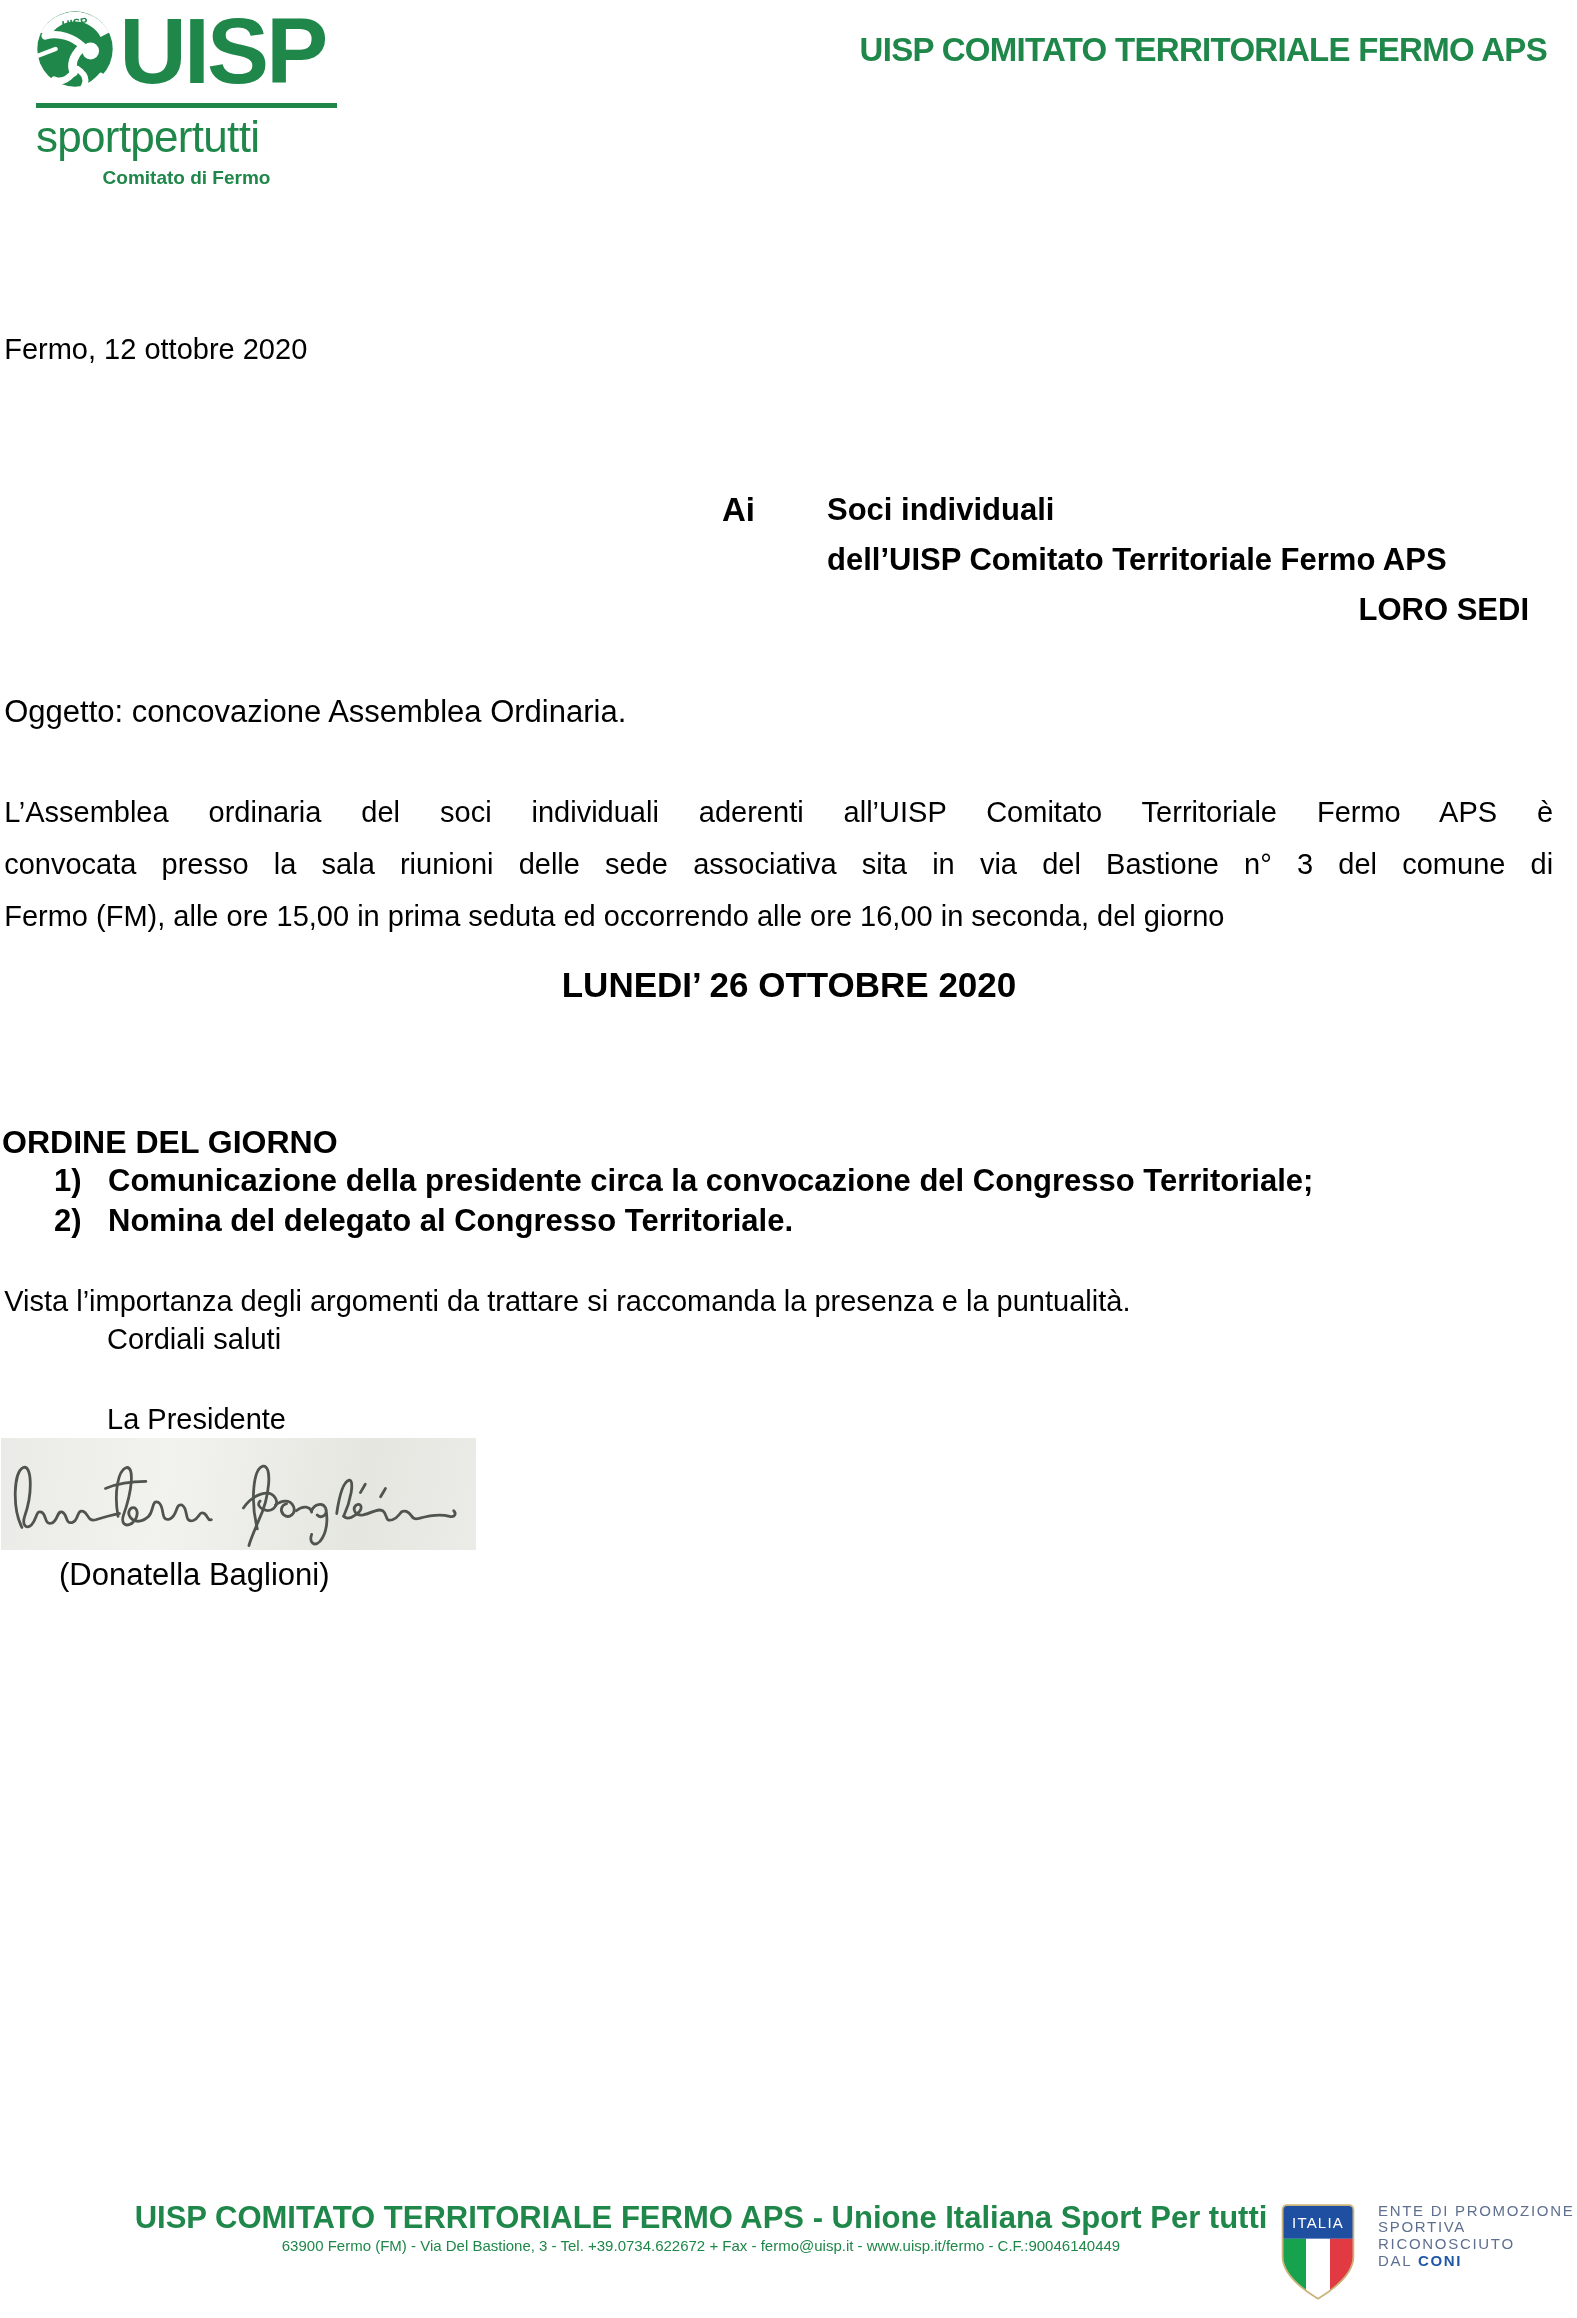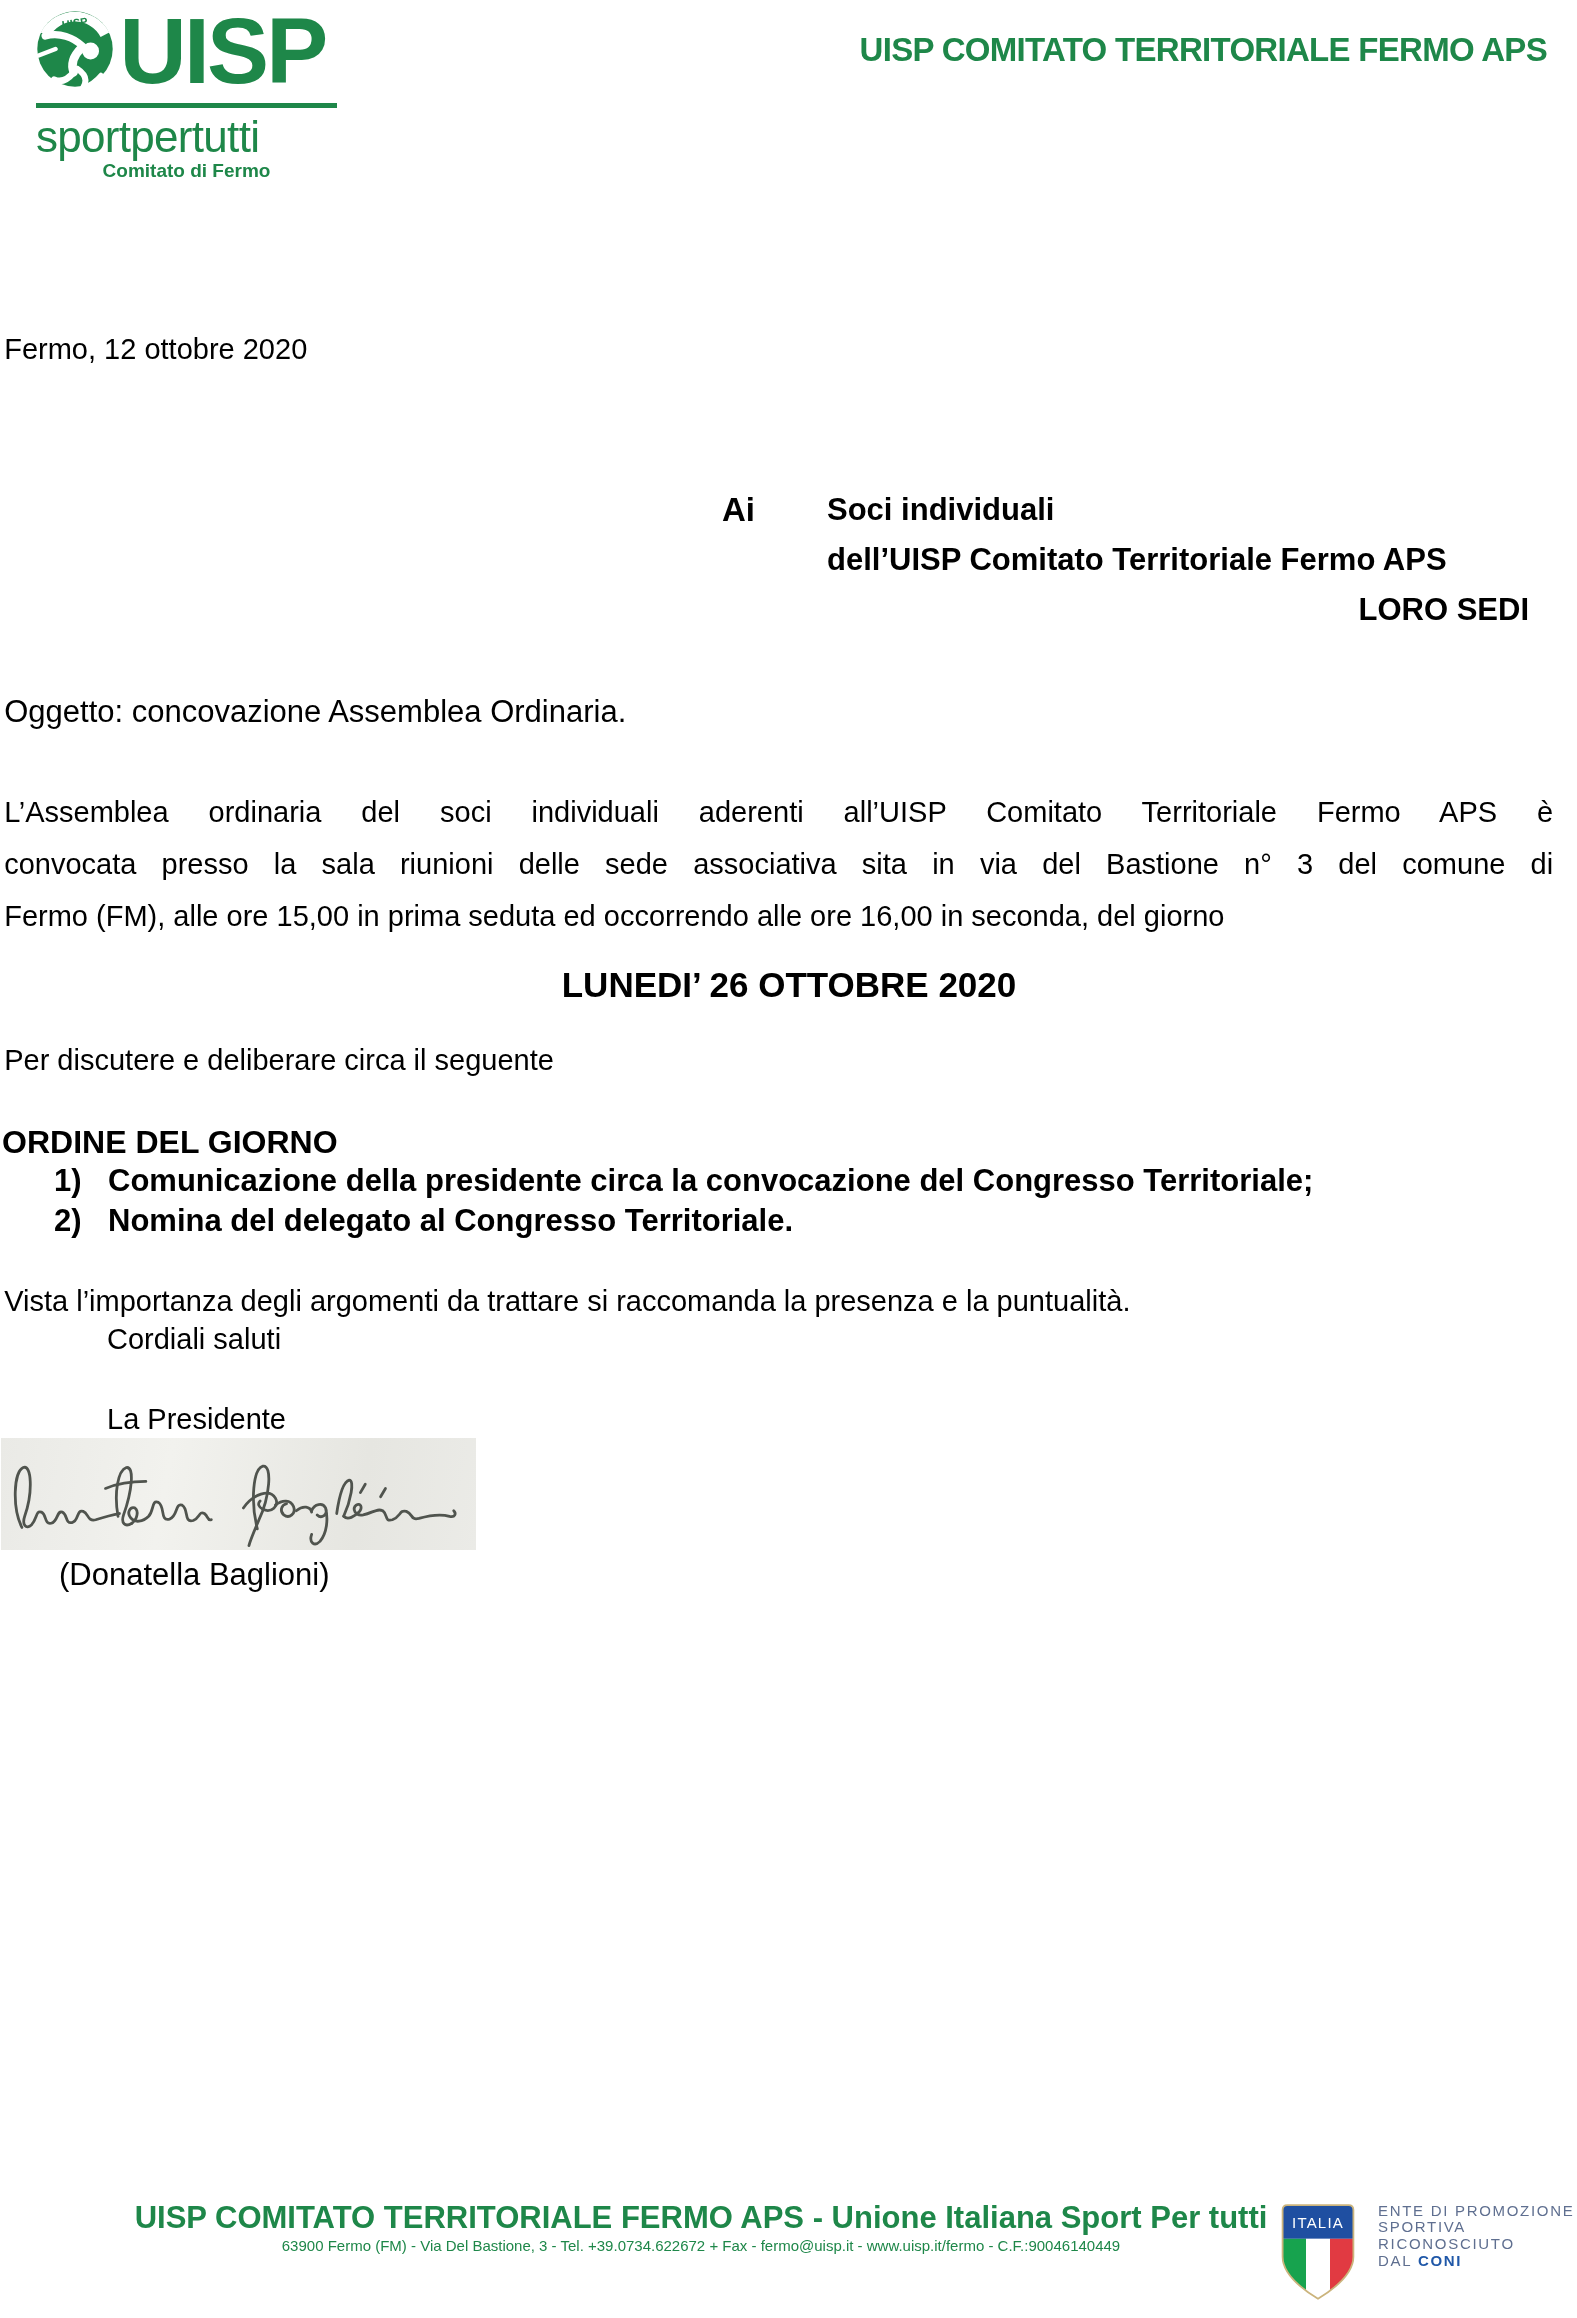--- a/index.html
+++ b/index.html
@@ -31,21 +31,21 @@
     font-size:93px;font-weight:bold;color:var(--green);
     line-height:73px;letter-spacing:-2.8px;
   }
   .logo-rule{height:4.9px;background:var(--green);margin-top:15.3px;}
   .sportpertutti{
     font-size:44px;font-weight:normal;color:var(--green);
     letter-spacing:-0.7px;margin-top:5.6px;line-height:46px;
   }
   .comitato{
     font-size:19px;font-weight:bold;color:var(--green);
-    text-align:center;
+    text-align:center;margin-top:7px;
   }
   .org-title{
     position:absolute;top:31px;right:31px;
     font-size:33px;font-weight:bold;color:var(--green);
     letter-spacing:-0.7px;white-space:nowrap;
   }
 
   
   .date-line{position:absolute;left:4.2px;top:313px;font-size:29px;margin-top:20px;}
   .addressee{position:absolute;left:722px;top:485px;width:807px;display:flex;justify-content:center;}
@@ -138,21 +138,20 @@
   <div class="subject">Oggetto: concovazione Assemblea Ordinaria.</div>
 
   <div class="body-par">
     <div class="jline">L’Assemblea ordinaria del soci individuali aderenti all’UISP Comitato Territoriale Fermo APS è</div>
     <div class="jline">convocata presso la sala riunioni delle sede associativa sita in via del Bastione n° 3 del comune di</div>
     <div>Fermo (FM), alle ore 15,00 in prima seduta ed occorrendo alle ore 16,00 in seconda, del giorno</div>
   </div>
 
   <div class="meeting-date">LUNEDI’ 26 OTTOBRE 2020</div>
 
-  <div class="agenda-intro">Per discutere e deliberare circa il seguente</div>
   <div class="agenda-title">ORDINE DEL GIORNO</div>
   <div class="agenda-item item-1">
     <span class="num">1)</span>
     <span>Comunicazione della presidente circa la convocazione del Congresso Territoriale;</span>
   </div>
   <div class="agenda-item item-2">
     <span class="num">2)</span>
     <span>Nomina del delegato al Congresso Territoriale.</span>
   </div>
 

